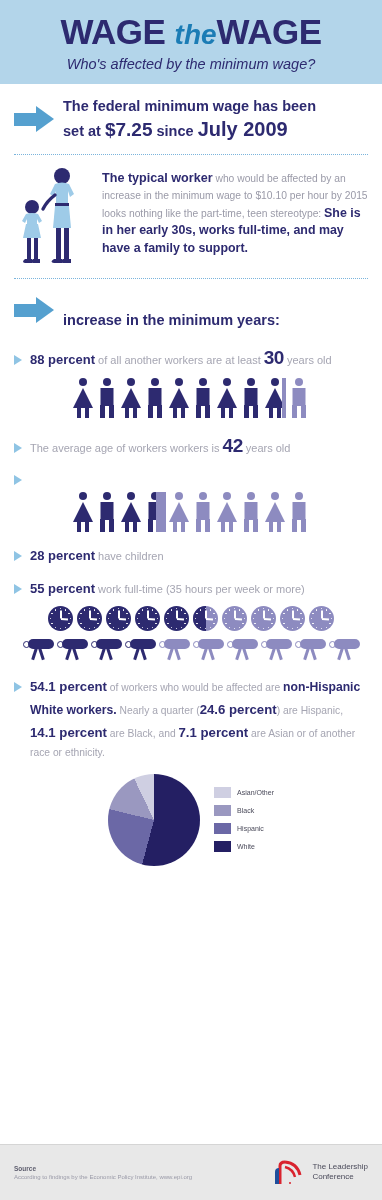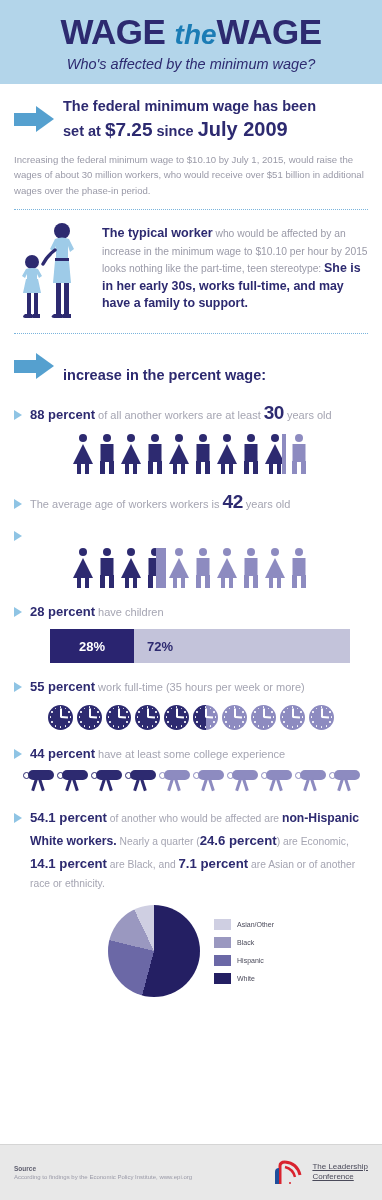--- a/index.html
+++ b/index.html
@@ -105,21 +105,21 @@
   .leg-sw { width:17px; height:11px; }
   .leg-lb { font-size:7px; color:#4a4a5a; }
 
   
   .footer { position:absolute; left:0; bottom:0; width:382px; height:56px; background:#e8e8e8;
             display:flex; align-items:center; justify-content:space-between; padding:0 14px; }
   .src-t { font-size:6.5px; font-weight:bold; color:#5e5e6e; }
   .src-b { font-size:6px; color:#9a9aa8; margin-top:2px; }
   .logo { display:flex; align-items:center; gap:6px; }
   .logo-mark { width:34px; height:26px; position:relative; }
-  .logo-txt { font-size:8px; color:#4a4a5a; line-height:1.3;text-decoration:underline; }
+  .logo-txt { font-size:8px; color:#4a4a5a; line-height:1.3; }
   .footer-line { position:absolute; left:0; top:0; width:382px; height:1px; background:#d5d5d5; }
 </style>
 </head>
 <body>
 
 <div class="page">
 
   <div class="header">
     <div class="title"><span>WAGE</span> <span class="the">the</span><span>WAGE</span></div>
     <div class="subtitle">Who's affected by the minimum wage?</div>
@@ -134,21 +134,20 @@
             <div class="head"></div>
           </div>
         <div class="arrow-head-text">
           <span>The federal minimum wage has been</span><br>
           <span>set at</span>
           <span class="big">$7.25</span>
           <span>since</span>
           <span class="big2">July 2009</span>
         </div>
       </div>
-      <div class="para">Increasing the federal minimum wage to $10.10 by July 1, 2015, would raise the wages of about 30 million workers, who would receive over $51 billion in additional wages over the phase-in period.</div>
       <div class="dotted"></div>
     </div>
 
     <div class="sec">
       <div class="tw-row">
         <div class="tw-art">
           <svg width="78" height="100" viewBox="0 0 78 100">
 
             <circle cx="48" cy="9" r="8" fill="#2d2a70"></circle>
             <path d="M41 17 q7 -3 14 0 l5 10 -4 3 -2 -6 v12 h-12 v-12 l-2 6 -4 -3 z" fill="#9ecbe8"></path>
@@ -178,21 +177,21 @@
     </div>
 
     <div class="sec">
       <div class="arrow-row">
         <div class="big-arrow">
             <div class="shaft"></div>
             <div class="head"></div>
           </div>
         <div class="arrow-head-text">
           <br>
-          <span>increase in the percent wage:</span>
+          <span>increase in the minimum years:</span>
         </div>
       </div>
     </div>
 
     <div class="sec">
       <div class="bl">
         <div class="tri"></div>
         <div class="bl-txt">
           <b>88 percent</b><span> of all another workers are at least </span><span class="num">30</span><span> years old</span>
         </div>
@@ -341,28 +340,20 @@
     </div>
 
 
     <div class="sec">
       <div class="bl">
         <div class="tri"></div>
         <div class="bl-txt">
           <b>28 percent</b><span> have children</span>
         </div>
       </div>
-      <div class="bar children">
-        <div class="seg dark" style="width:28%;">
-          <span class="lbl">28%</span>
-        </div>
-        <div class="seg light" style="width:72%;">
-          <span class="lbl">72%</span>
-        </div>
-      </div>
     </div>
 
     <div class="sec">
       <div class="bl">
         <div class="tri"></div>
         <div class="bl-txt">
           <b>55 percent</b><span> work full-time (35 hours per week or more)</span>
         </div>
       </div>
       <div class="clocks" id="clock-row">
@@ -524,26 +515,20 @@
             <div class="pip" style="left: 1.7px; top: 11.7px;"></div>
             <div class="pip" style="left: 3.03975px; top: 6.7px;"></div>
             <div class="pip" style="left: 6.7px; top: 3.03975px;"></div>
             <div class="hand-h"></div>
             <div class="hand-m"></div>
           </div>
         </div>
     </div>
 
     <div class="sec">
-      <div class="bl">
-        <div class="tri"></div>
-        <div class="bl-txt">
-          <b>44 percent</b><span> have at least some college experience</span>
-        </div>
-      </div>
       <div class="diplomas" id="dip-row">
           <div class="dip" style="color: rgb(45, 42, 112);">
             <div class="roll" style="background: rgb(45, 42, 112);"></div>
             <div class="knot"></div>
             <div class="v1" style="background: rgb(45, 42, 112);"></div>
             <div class="v2" style="background: rgb(45, 42, 112);"></div>
           </div>
           <div class="dip" style="color: rgb(45, 42, 112);">
             <div class="roll" style="background: rgb(45, 42, 112);"></div>
             <div class="knot"></div>
@@ -597,21 +582,21 @@
             <div class="knot"></div>
             <div class="v1" style="background: rgb(141, 139, 192);"></div>
             <div class="v2" style="background: rgb(141, 139, 192);"></div>
           </div>
         </div>
     </div>
 
     <div class="sec race">
       <div class="tri" style="margin-top:5px;"></div>
       <div class="race-txt">
-        <span class="big">54.1 percent</span><span> of another who would be affected are </span><b>non-Hispanic White workers.</b><span> Nearly a quarter (</span><span class="big">24.6 percent</span><span>) are Economic, </span><span class="big">14.1 percent</span><span> are Black, and </span><span class="big">7.1 percent</span><span> are Asian or of another race or ethnicity.</span>
+        <span class="big">54.1 percent</span><span> of workers who would be affected are </span><b>non-Hispanic White workers.</b><span> Nearly a quarter (</span><span class="big">24.6 percent</span><span>) are Hispanic, </span><span class="big">14.1 percent</span><span> are Black, and </span><span class="big">7.1 percent</span><span> are Asian or of another race or ethnicity.</span>
       </div>
     </div>
 
     <div class="pie-wrap">
       <div class="pie" id="pie" style="background: conic-gradient(rgb(36, 31, 99) 0deg, rgb(36, 31, 99) 194.95deg, rgb(107, 104, 166) 194.95deg, rgb(107, 104, 166) 283.6deg, rgb(154, 152, 192) 283.6deg, rgb(154, 152, 192) 334.41deg, rgb(207, 207, 226) 334.41deg, rgb(207, 207, 226) 360deg);"></div>
       <div class="legend" id="legend">
           <div class="leg-item">
             <div class="leg-sw" style="background: rgb(207, 207, 226);"></div>
             <div class="leg-lb">Asian/Other</div>
           </div>

